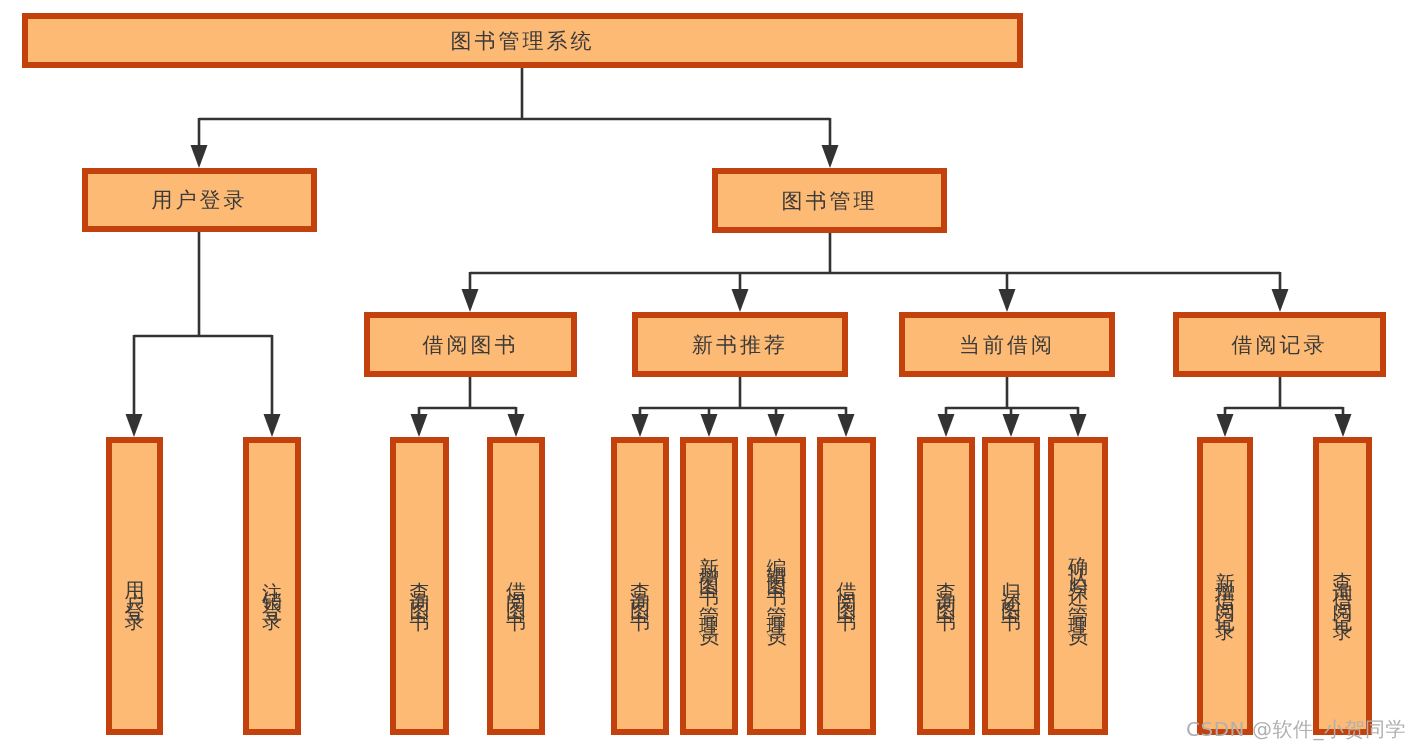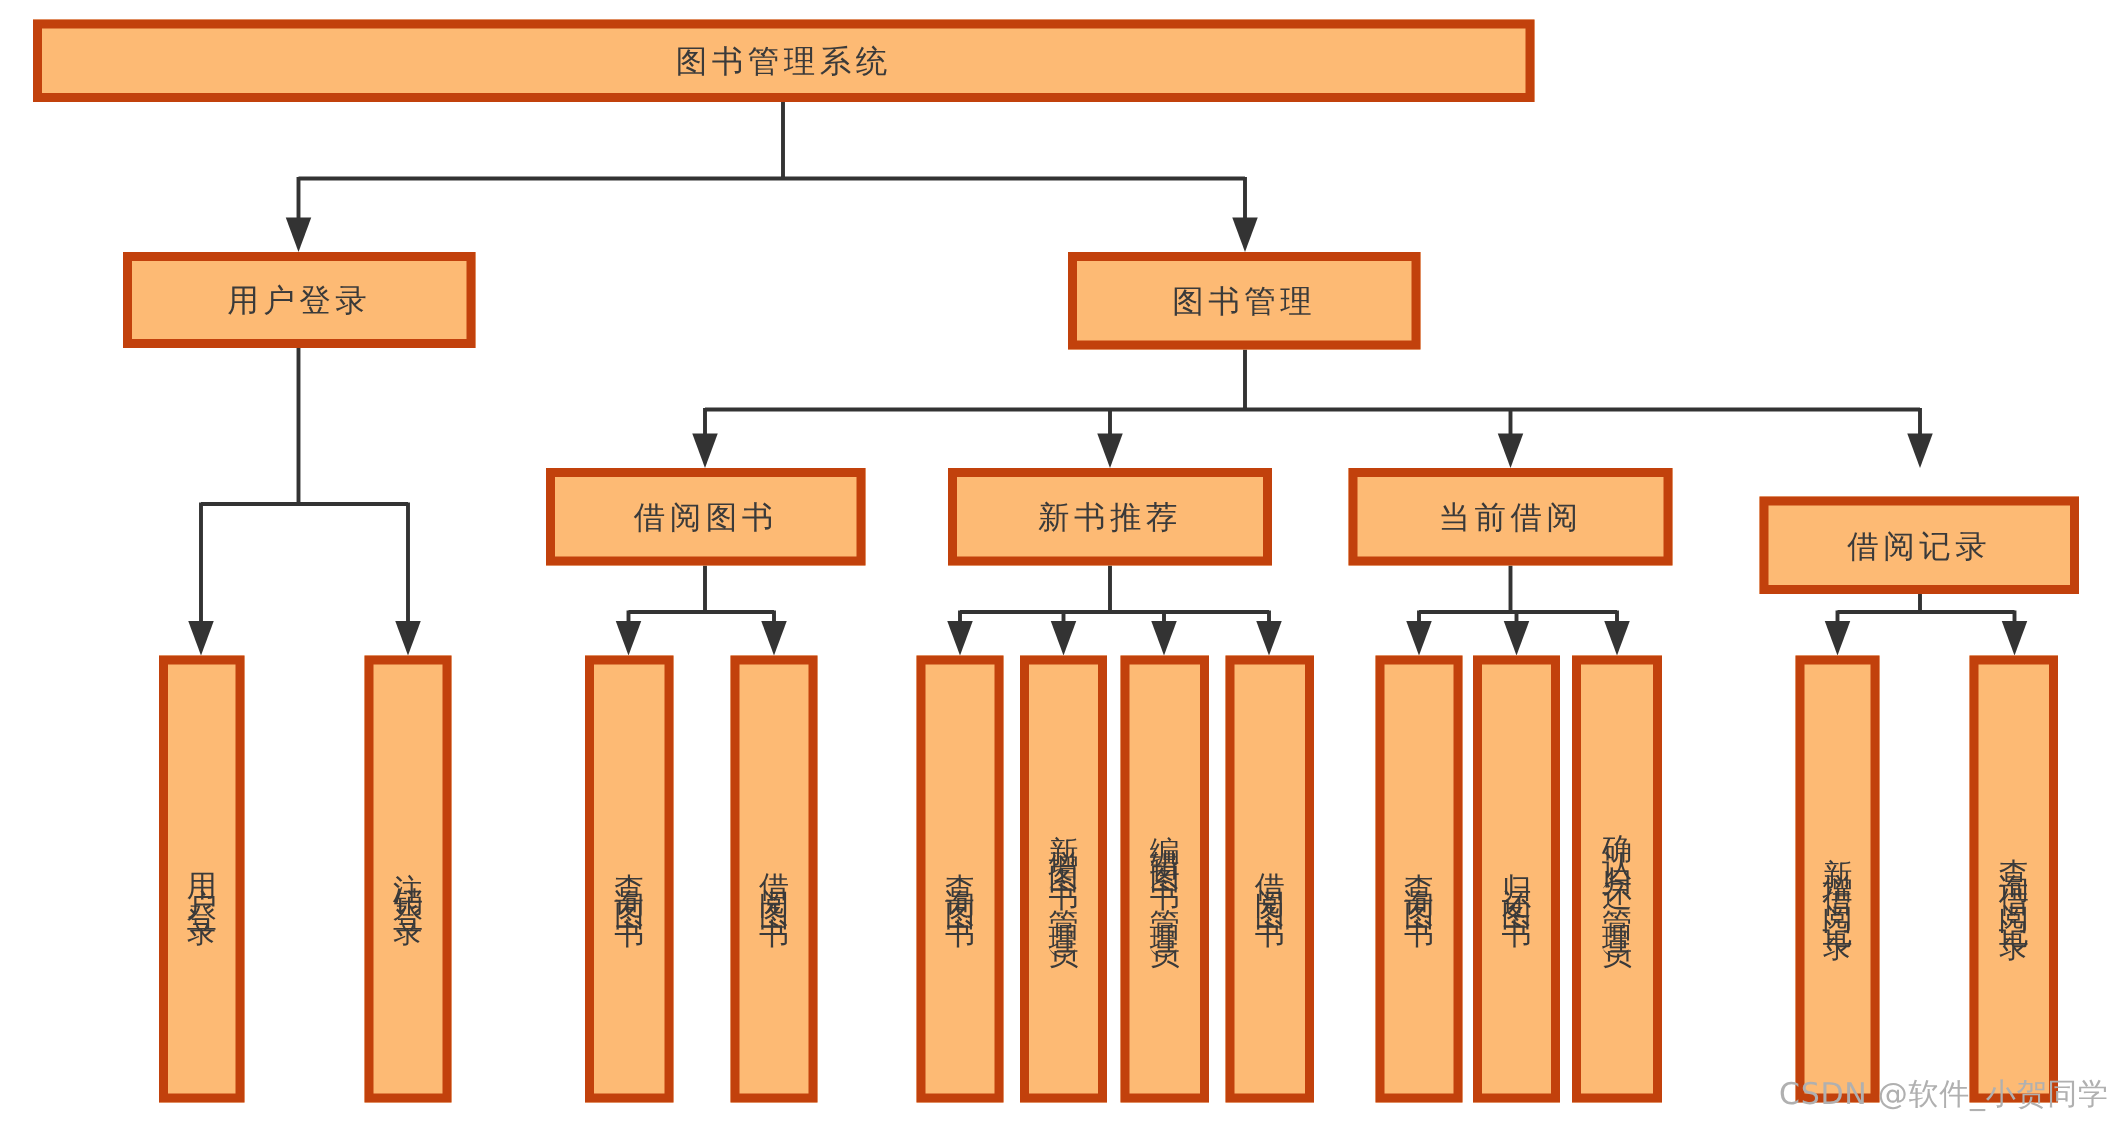--- a/index.html
+++ b/index.html
@@ -32,21 +32,21 @@
     line-height:1.05;
     white-space:nowrap;
   }
   
   #n0{left:22px;top:13px;width:1001px;height:55px;}
   #n1{left:82px;top:168px;width:235px;height:64px;}
   #n2{left:712px;top:168px;width:235px;height:65px;}
   #n3{left:364px;top:312px;width:213px;height:65px;}
   #n4{left:632px;top:312px;width:216px;height:65px;}
   #n5{left:899px;top:312px;width:216px;height:65px;text-align:center;}
-  #n6{left:1173px;top:312px;width:213px;height:65px;margin-top:19px;}
+  #n6{left:1173px;top:312px;width:213px;height:65px;}
   #n7{left:106px;width:57px;}
   #n8{left:243px;width:58px;}
   #n9{left:390px;width:59px;}
   #n10{left:487px;width:58px;}
   #n11{left:611px;width:58px;}
   #n12{left:680px;width:58px;}
   #n13{left:747px;width:59px;}
   #n14{left:817px;width:59px;}
   #n15{left:917px;width:58px;}
   #n16{left:982px;width:58px;}

